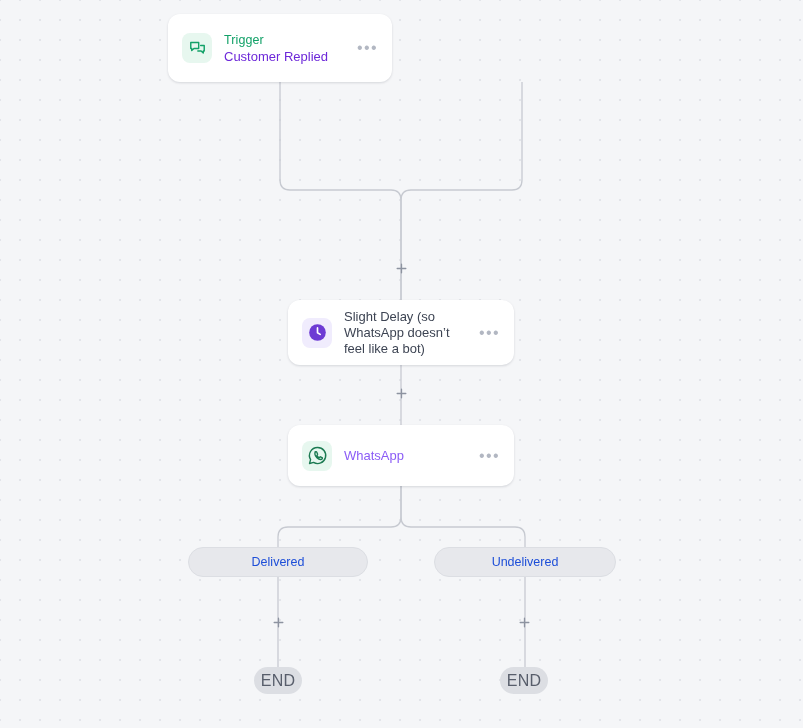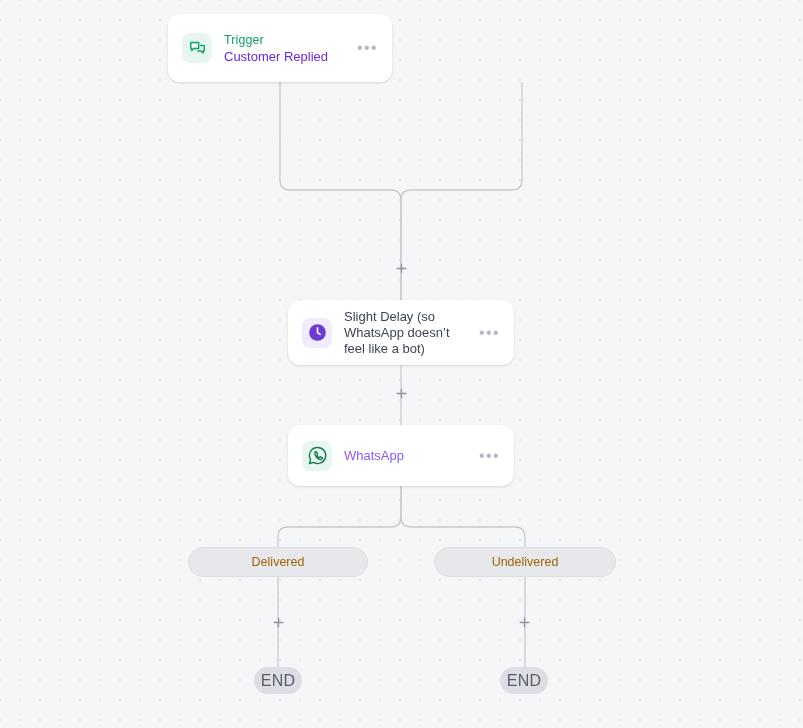--- a/index.html
+++ b/index.html
@@ -141,21 +141,21 @@
   .branch-pill {
     position: absolute;
     height: 30px;
     border-radius: 16px;
     background: #e7e8ec;
     border: 1px solid #dcdee3;
     display: flex;
     align-items: center;
     justify-content: center;
     font-size: 12.5px;
-    color: #a16207;
+    color: #1d4ed8;
     cursor: pointer;
   }
   #branch-delivered   { left: 188px; top: 547px; width: 180px; }
   #branch-undelivered { left: 434px; top: 547px; width: 182px; }
 
   
   .end-chip {
     position: absolute;
     width: 48px; height: 27px;
     border-radius: 14px;

